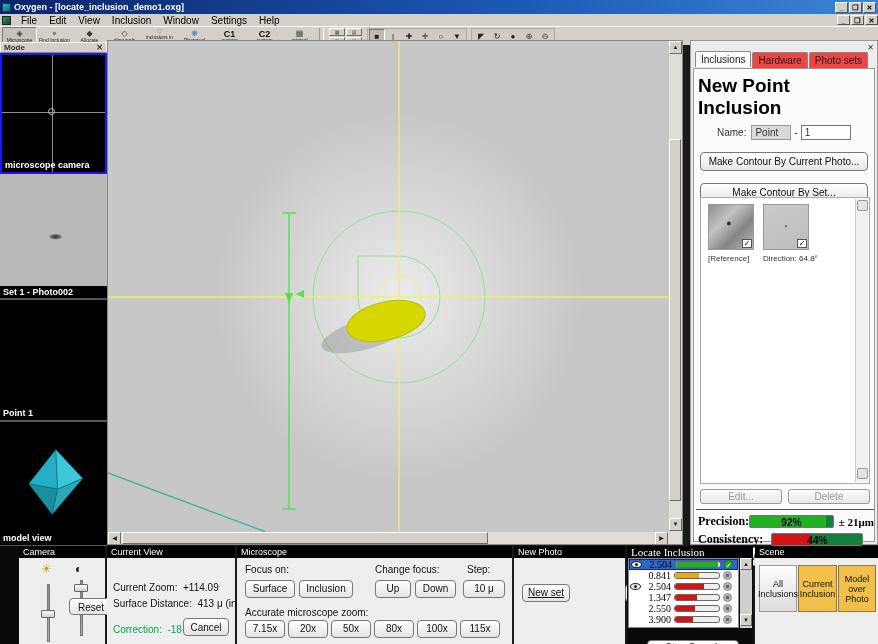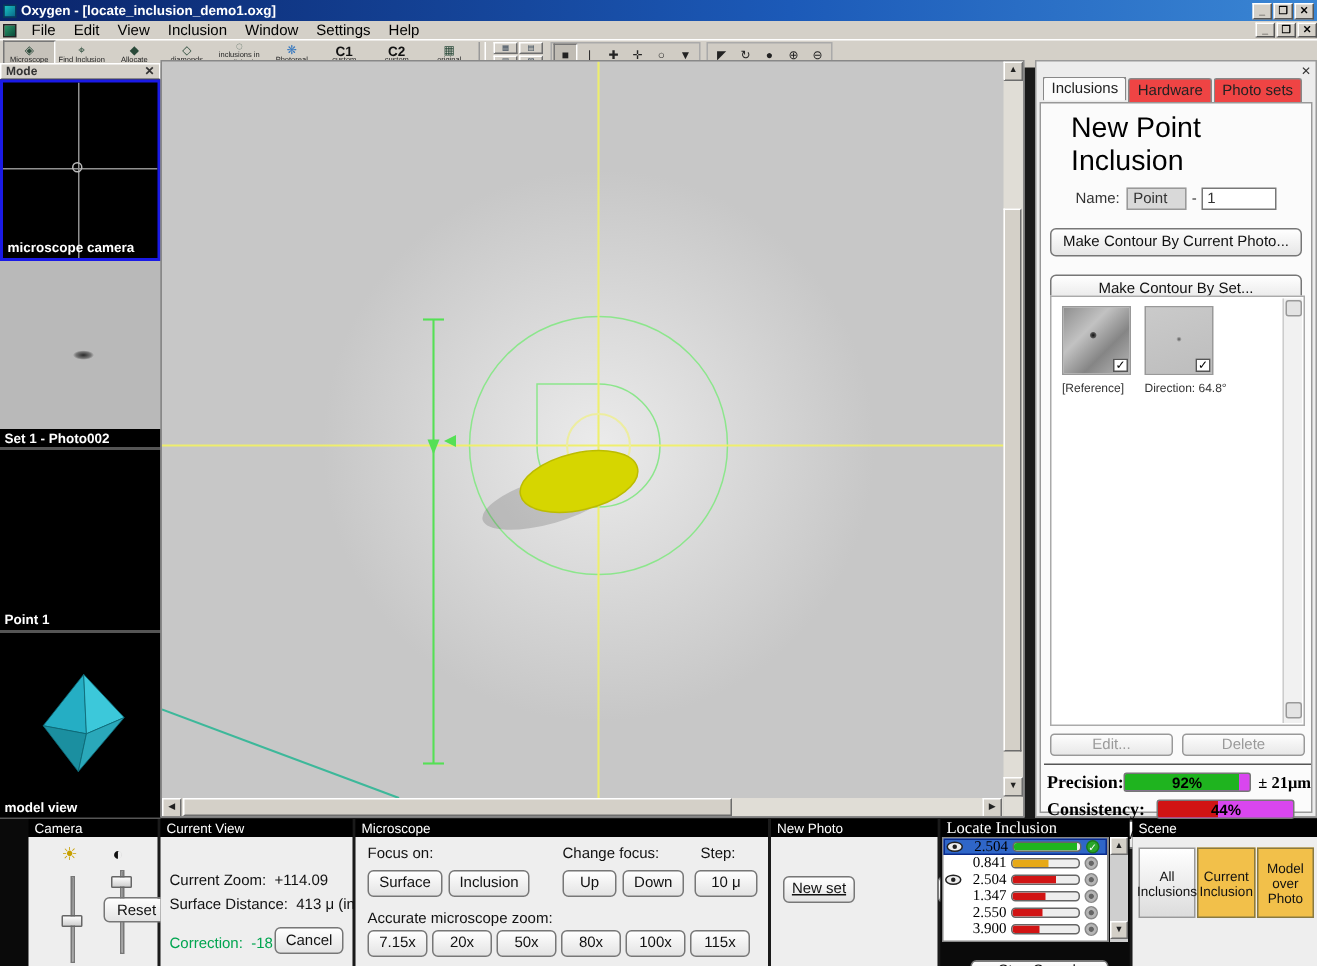--- a/index.html
+++ b/index.html
@@ -71,42 +71,42 @@
 
   
   #inspector { position:absolute; left:690px; top:40px; width:188px; height:505px; background:#ececec;
     border:1px solid #999; font-size:11px; }
   #insp-close { position:absolute; right:3px; top:2px; font-size:8px; color:#333; }
   .tabs { position:absolute; left:4px; top:11px; display:flex; }
   .tab { font-size:10px; padding:2px 5px 1px; border:1px solid #888; border-bottom:none; background:#ef4444;
     border-radius:2px 2px 0 0; margin-right:1px; color:#222; }
   .tab.active { background:#fbfbfb; position:relative; top:-1px; padding-bottom:2px; }
   #insp-body { position:absolute; left:2px; top:27px; width:182px; height:474px; background:#fbfbfb; border:1px solid #999; }
-  #insp-heading { margin:6px 20px 2px; font-size:19px; font-weight:normal; color:#000; letter-spacing:0; }
+  #insp-heading { margin:6px 4px 2px; font-size:19px; font-weight:bold; color:#000; letter-spacing:0; }
   #name-row { display:flex; align-items:center; margin:6px 23px 0; font-size:10px; color:#333; }
   #name-type { width:52px; height:15px; background:#d9d9d9; border:1px solid #999; font-size:10px; padding:1px 3px; margin-left:5px; }
   #name-sep { margin:0 3px; }
   #name-number { width:66px; height:15px; background:#fff; border:1px solid #777; font-size:10px; padding:1px 3px; }
   .bigbtn { display:block; margin:12px auto 0; width:168px; height:19px; border:1px solid #777; border-radius:4px;
     background:linear-gradient(#ffffff,#e6e6e6); font-size:10px; text-align:center; line-height:17px; color:#111; }
   #gallery { position:absolute; left:6px; top:128px; width:170px; height:287px; background:#fff; border:1px solid #aaa; }
   .gthumb { position:absolute; top:6px; width:46px; height:46px; border:1px solid #999; }
   .gcheck { position:absolute; right:1px; bottom:1px; width:10px; height:9px; background:#fff; border:1px solid #555;
     font-size:8px; line-height:8px; text-align:center; color:#000; }
   .gcap { position:absolute; top:56px; font-size:8px; color:#333; }
   #gscroll { position:absolute; right:1px; top:1px; width:13px; height:283px; background:#f1f1f1; border-left:1px solid #ccc; }
   .gsbtn { position:absolute; left:1px; width:11px; height:11px; background:#e3e3e3; border:1px solid #999; border-radius:2px; }
   #editrow { position:absolute; left:6px; top:420px; width:170px; display:flex; justify-content:space-between; }
   .smallbtn { width:82px; height:15px; border:1px solid #999; border-radius:3px; background:linear-gradient(#fdfdfd,#e8e8e8);
     font-size:10px; text-align:center; line-height:13px; color:#111; }
   .smallbtn.disabled { color:#9a9a9a; }
   #insp-div { position:absolute; left:2px; top:440px; width:178px; border-top:1px solid #555; }
   .meter-row { position:absolute; left:4px; width:176px; height:15px; display:flex; align-items:center;
     font-family:"Liberation Serif", serif; font-weight:bold; font-size:12px; color:#000; }
-  .meter { position:relative; width:92px; height:13px; border:1px solid #777; background:#d946ef; border-radius:2px; overflow:hidden; margin-left:auto; }
+  .meter { position:relative; width:92px; height:13px; border:1px solid #777; background:#15803d; border-radius:2px; overflow:hidden; margin-left:auto; }
   .meter .fill { position:absolute; left:0; top:0; height:100%; }
   .meter .mval { position:absolute; width:100%; text-align:center; font-family:"Liberation Sans",sans-serif;
     font-weight:bold; font-size:10px; line-height:13px; color:#000; }
   .mrange { width:44px; text-align:right; font-size:11px; }
   #meter-consistency .meter { margin-left:8px; margin-right:auto; }
   #saverow { position:absolute; left:10px; top:478px; width:164px; display:flex; justify-content:space-between; }
   #btn-save { width:92px; height:19px; }
   #btn-cancel-insp { width:58px; height:19px; }
   .roundbtn { border:1px solid #777; border-radius:4px; background:linear-gradient(#ffffff,#e3e3e3);
     font-size:10px; text-align:center; color:#111; line-height:17px; }

